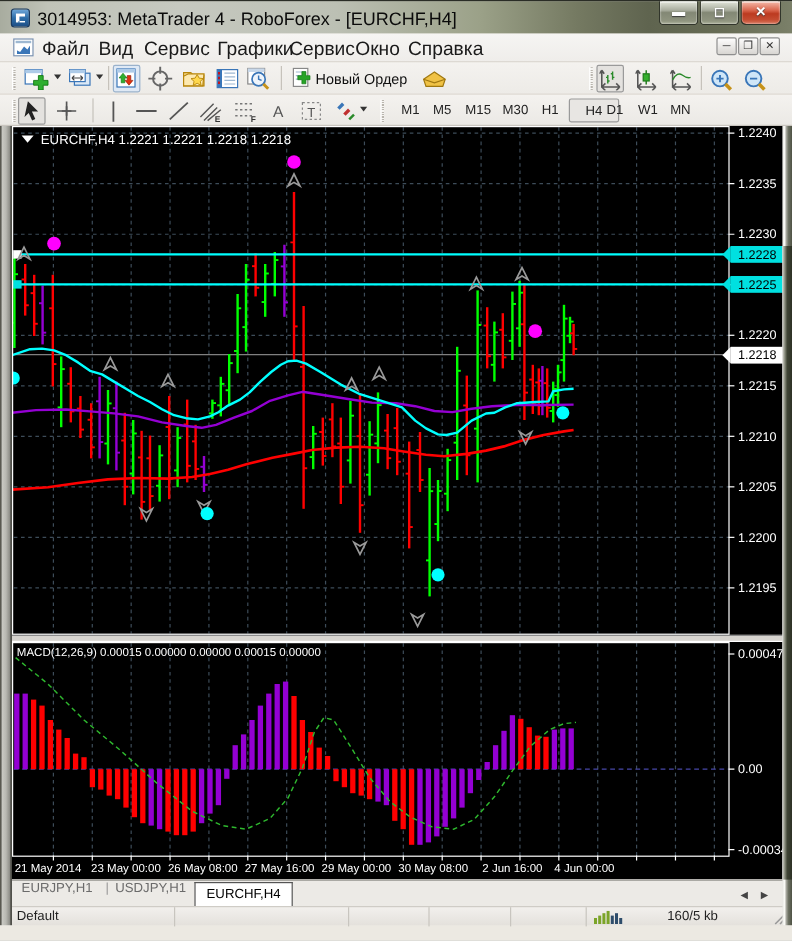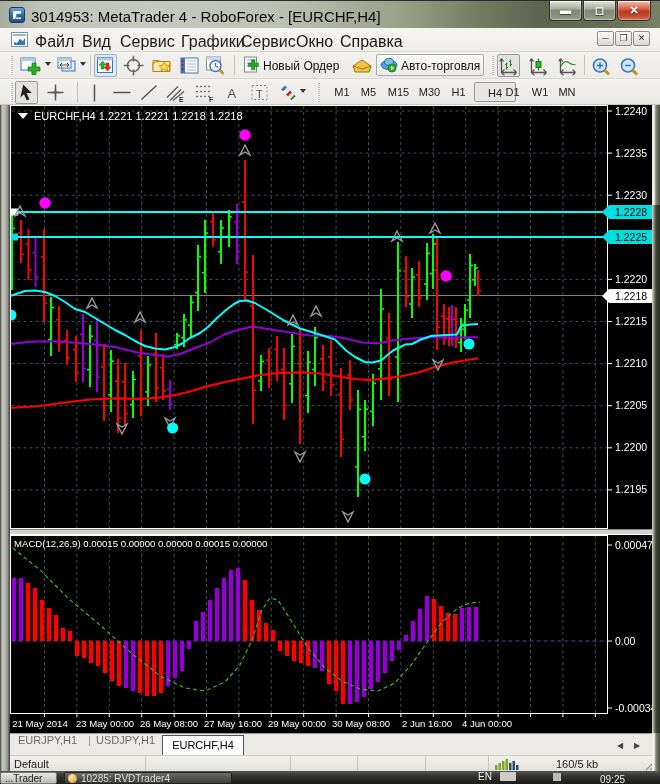--- a/index.html
+++ b/index.html
@@ -151,29 +151,20 @@
       <path d="M4 4 h8 M4 7 h8 M4 10 h5" stroke="#9db8d2" stroke-width="1"></path>
       <path d="M13 9 h4 v4 h4 v4 h-4 v4 h-4 v-4 h-4 v-4 h4 z" fill="#27a327" stroke="#0c720c" stroke-width="0.6" transform="translate(-2,-4) scale(0.85)"></path>
       </svg>
       </div>
       <div style="position:absolute;left:263px;top:7px;font-size:12px;color:#111">Новый Ордер</div>
       <div class="tbtn" style="left:350px">
         <svg width="22" height="18">
       <path d="M2 9 L11 3 L20 9 L18 15 L4 15 Z" fill="#f0c245" stroke="#a07810"></path>
       <path d="M2 9 L11 12 L20 9" fill="none" stroke="#a07810"></path>
       </svg>
-      </div>
-      <div style="position:absolute;left:376px;top:2px;width:108px;height:22px;border:1px solid #aaa;border-radius:2px;background:linear-gradient(180deg,#fbfaf8,#eceae6)">
-      <svg width="20" height="17" style="position:absolute;left:2px;top:2px">
-      <ellipse cx="10" cy="8" rx="8" ry="4.5" fill="#4aa3e0" stroke="#1d6fae"></ellipse>
-      <ellipse cx="10" cy="5" rx="4.5" ry="3.5" fill="#7cc0ec" stroke="#1d6fae"></ellipse>
-      <circle cx="13" cy="11" r="4" fill="#35b02e" stroke="#1d7a18"></circle>
-      <path d="M12 9 l3 2 -3 2 z" fill="#fff"></path>
-      </svg>
-      <span style="position:absolute;left:24px;top:4px;font-size:12px;color:#111">Авто-торговля</span>
       </div>
       <div class="grip" style="left:491px"></div>
       <div class="tbtn pressed2" style="left:497px">
         <svg width="19" height="19">
       <path d="M2 1 v14 h15 M2 15 l3-3 M2 15 l3 3 M17 15 l-3 -3 M17 15 l-3 3 M2 1 l-2 3 M2 1 l2 3" stroke="#555" stroke-width="1.3" fill="none" transform="translate(0,1)"></path>
       <path d="M7 6 v7 M5.5 8 h1.5 M7 11 h1.5 M11 3 v7 M9.5 5 h1.5 M11 8 h1.5" stroke="#2a8a2a" stroke-width="1.2" fill="none"></path>
       </svg>
       </div>
       <div class="tbtn" style="left:527px">
         <svg width="19" height="19">
@@ -712,25 +703,12 @@
         <rect x="10.5" y="0" width="2.5" height="11" fill="#7ba428"></rect>
     <rect x="14" y="4" width="2.5" height="7" fill="#2e4d6b"></rect>
         <rect x="17.5" y="2" width="2.5" height="9" fill="#2e4d6b"></rect>
     <rect x="21" y="6" width="2.5" height="5" fill="#2e4d6b"></rect>
   </svg>
   <div class="stext" style="left:556px">160/5 kb</div>
   <svg width="12" height="12" style="position:absolute;left:645px;top:3px">
         <path d="M11 1 L1 11 M11 5 L5 11 M11 9 L9 11" stroke="#999" stroke-width="1.3"></path>
       </svg>
 </div>
-<div class="abs" id="taskbar">
-  <div class="tkbtn" style="left:0;width:57px;background:linear-gradient(180deg,#e8e8e6,#b9b9b5);border:1px solid #777">
-    <span style="position:absolute;left:4px;top:0;font-size:10px;color:#222">...Trader</span>
-      </div>
-  <div class="tkbtn" style="left:64px;width:168px;background:linear-gradient(180deg,#6a6a66,#3c3c38);border:1px solid #222">
-    <span style="position:absolute;left:3px;top:1px;width:9px;height:9px;border-radius:50%;background:radial-gradient(circle at 35% 35%,#ffe9a0,#c79a2e)"></span>
-    <span style="position:absolute;left:16px;top:0;font-size:10px;color:#ddd">10285: RVDTrader4</span>
-      </div>
-  <span style="position:absolute;left:478px;top:0;font-size:10px;color:#eee">EN</span>
-  <span style="position:absolute;left:500px;top:1px;width:16px;height:9px;background:#ccc;border-radius:1px"></span>
-  <span style="position:absolute;left:553px;top:2px;width:8px;height:8px;background:#bbb"></span>
-  <span style="position:absolute;left:600px;top:3px;font-size:10px;color:#eee">09:25</span>
-</div>
 </div>
 </body></html>

